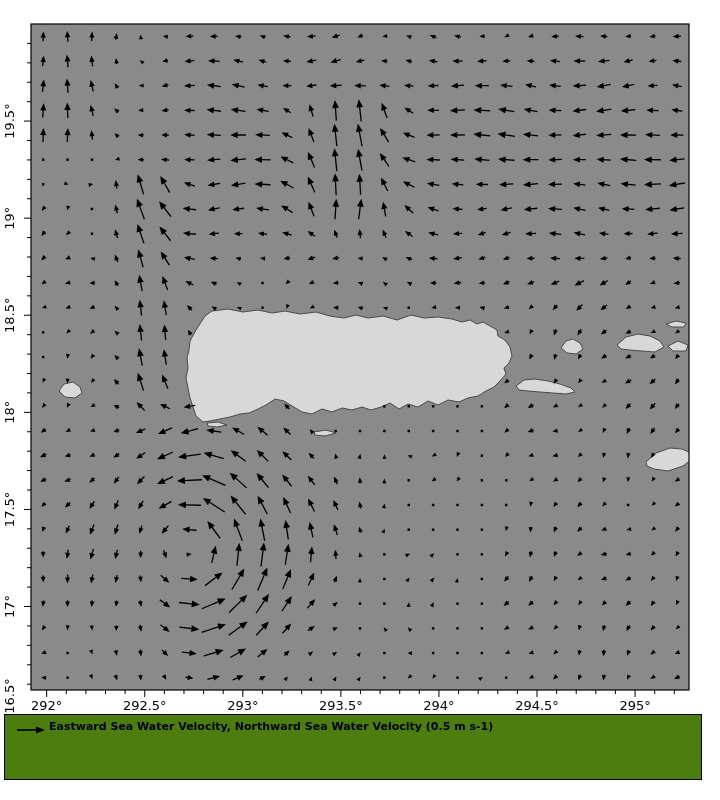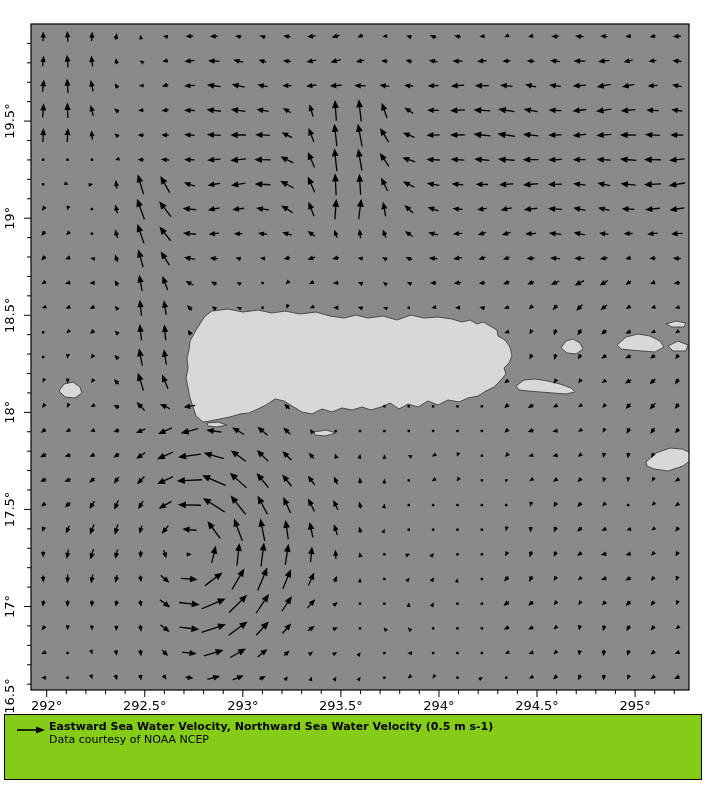--- a/index.html
+++ b/index.html
@@ -1,21 +1,21 @@
 <!DOCTYPE html>
 <html><head>
 <meta charset="utf-8">
 <style>
   html,body{margin:0;padding:0;background:#ffffff;}
   #fig{position:relative;width:720px;height:800px;background:#ffffff;
        font-family:"DejaVu Sans","Liberation Sans",sans-serif;overflow:hidden;}
   #plot-svg{position:absolute;left:0;top:0;}
   .ticklab{font-size:13px;fill:#000;}
   #legend{position:absolute;left:4px;top:714px;width:698px;height:66px;
-          background:#84cc16;border:1px solid #000;box-sizing:border-box;}
+          background:#4d7c0f;border:1px solid #000;box-sizing:border-box;}
   #legend .txt{position:absolute;left:44px;top:6px;line-height:12.8px;
                font-size:11px;color:#000;white-space:nowrap;}
   #legend .t1{font-weight:bold;}
   #legend-arrow{position:absolute;left:10px;top:9px;}
 </style>
 </head>
 <body>
 
 <div id="fig">
   <svg id="plot-svg" width="720" height="720">
@@ -1430,16 +1430,15 @@
       <text x="14" y="696" text-anchor="middle" class="ticklab" transform="rotate(-90 14 696)">16.5°</text>
     </svg>
 
   <div id="legend">
     <svg id="legend-arrow" width="32" height="12">
       <line x1="2" y1="6" x2="24" y2="6" stroke="#000" stroke-width="1.6"></line>
       <polygon points="30,6 21,2.6 21,9.4" fill="#000"></polygon>
     </svg>
     <div class="txt">
       <div class="t1">Eastward Sea Water Velocity, Northward Sea Water Velocity (0.5 m s-1)</div>
-      <div>Data courtesy of NOAA NCEP</div>
     </div>
   </div>
 </div>
 
 </body></html>

